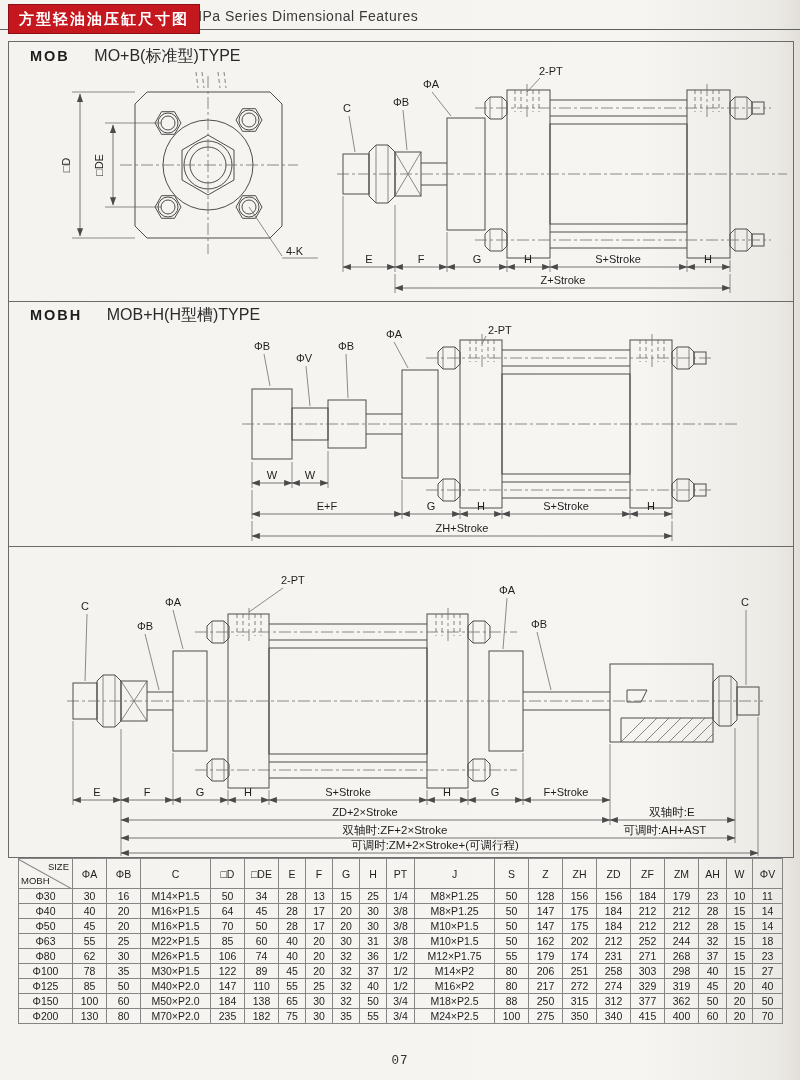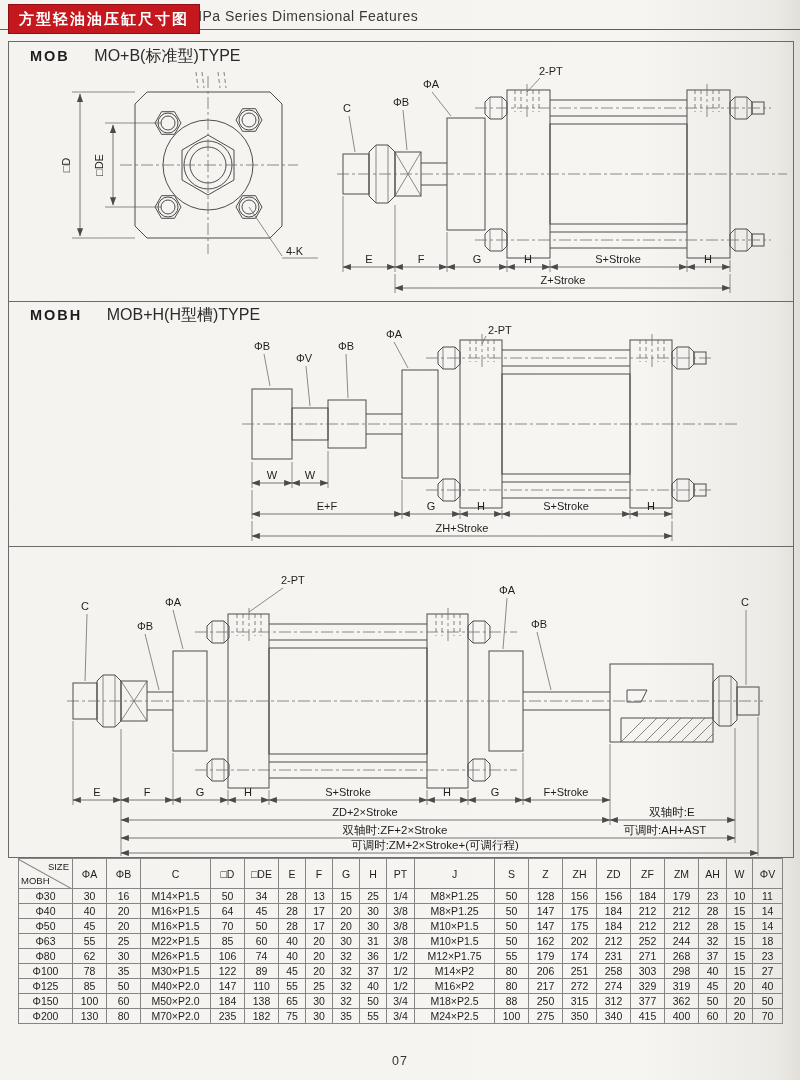--- a/index.html
+++ b/index.html
@@ -32,21 +32,21 @@
              font-weight:normal;white-space:nowrap;overflow:hidden;color:#1e1e1e;}
   tr.band th{height:20px;font-size:11px;letter-spacing:.5px;}
   tr.cols th{height:29px;font-size:10.5px;}
   tbody td{height:14px;line-height:14px;}
   td.diag,th.diag{position:relative;}
   .diag .dl{position:absolute;left:0;top:0;width:63px;height:1px;background:#858585;
             transform-origin:0 0;transform:rotate(29deg);}
   .diag .sz{position:absolute;top:2px;right:3px;font-size:9.5px;margin-left:16px;}
   .diag .br{position:absolute;bottom:2px;left:2px;font-size:9.5px;}
   .pageno{position:absolute;left:350px;top:1054px;width:100px;text-align:center;
-          font-size:12.5px;color:#333;letter-spacing:1px;}
+          font-size:12.5px;color:#333;letter-spacing:1px;font-family:Liberation Mono, monospace;}
 </style>
 </head>
 <body>
 
 <div class="page">
 
   <svg width="0" height="0" style="position:absolute" aria-hidden="true">
     <defs>
       <marker id="arw" viewBox="0 0 10 8" refX="9" refY="4" markerWidth="9" markerHeight="7" markerUnits="userSpaceOnUse" orient="auto-start-reverse">
         <path d="M0,0.5 L9.5,4 L0,7.5 Z" fill="#4a4a4a"></path>

